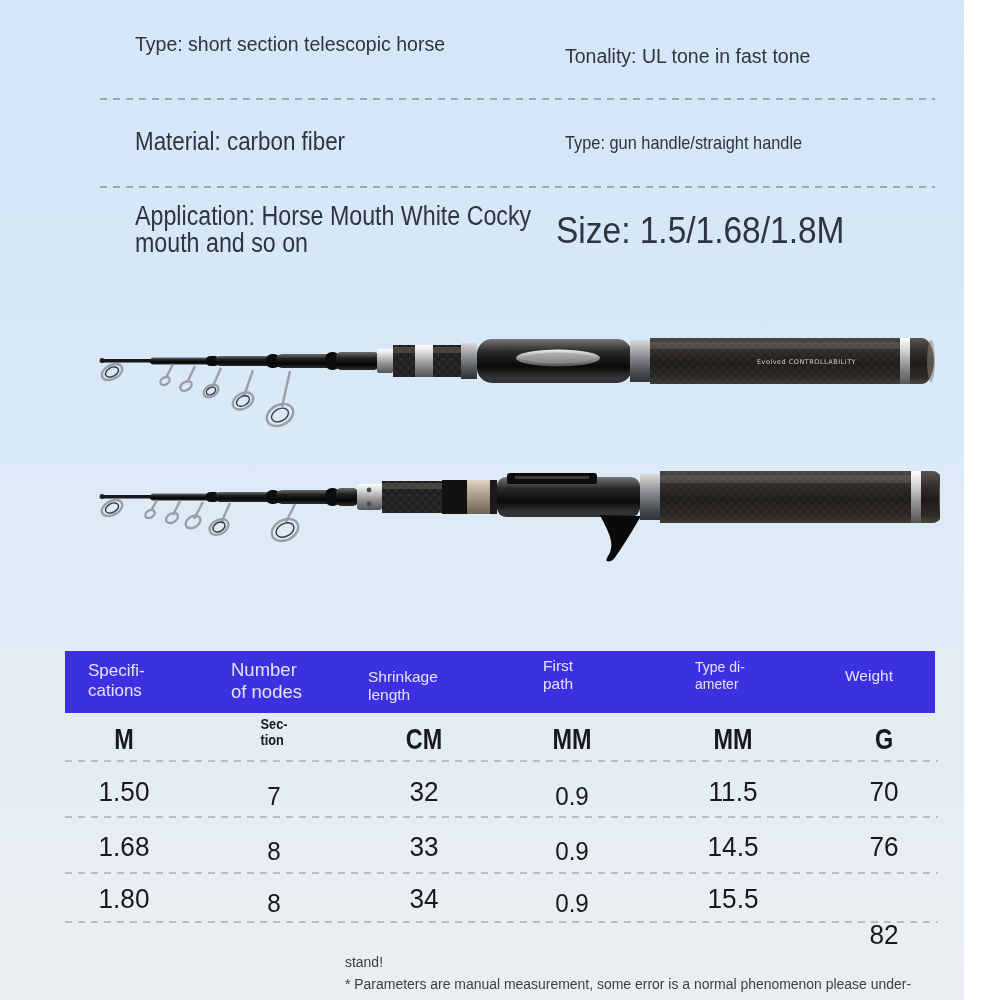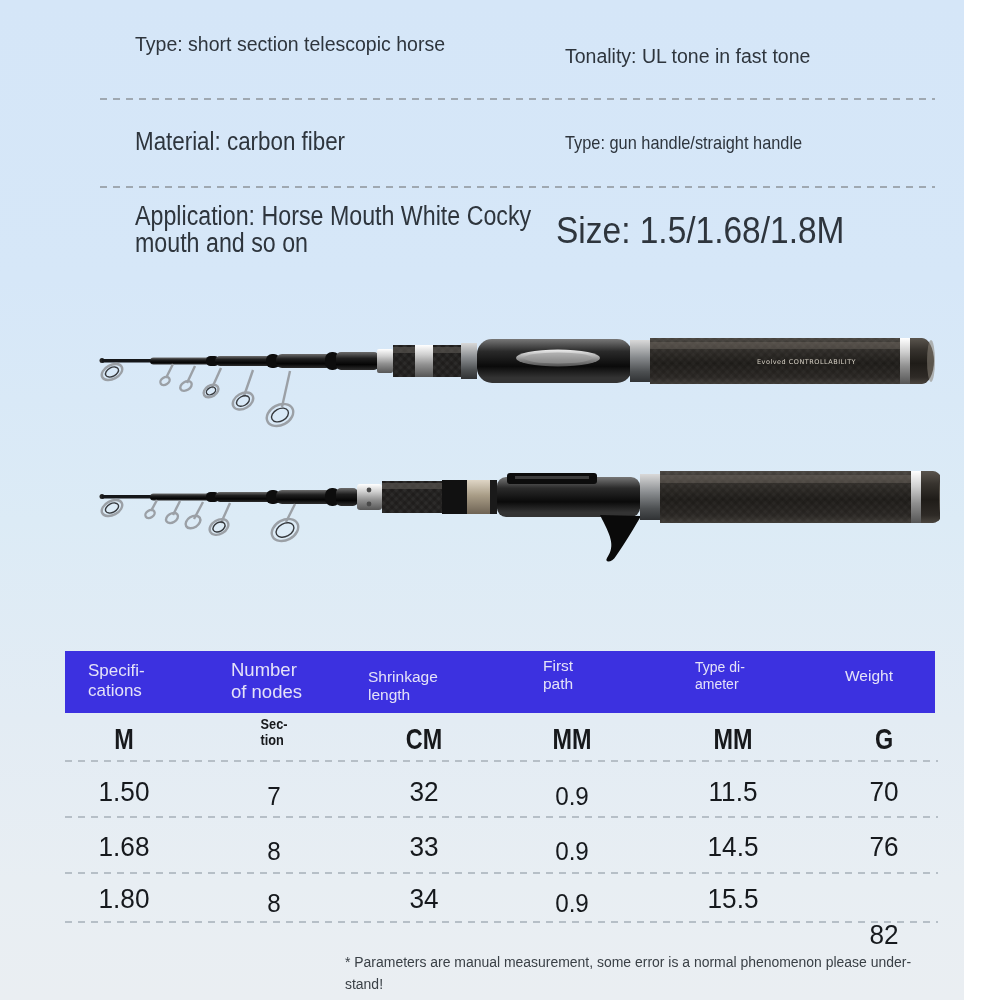--- a/index.html
+++ b/index.html
@@ -275,17 +275,17 @@
   <div class="cell" style="left:124px;top:884px;">1.80</div>
   <div class="cell low" style="left:274px;top:884px;">8</div>
   <div class="cell" style="left:424px;top:884px;">34</div>
   <div class="cell low" style="left:572px;top:884px;">0.9</div>
   <div class="cell" style="left:733px;top:884px;">15.5</div>
   <div class="cell" style="left:884px;top:884px;margin-top:36px;">82</div>
 
   <div class="dash t" style="left:65px;top:921px;width:873px;"></div>
 
   <div class="footer">
+    <div><span class="cd" style="transform:scaleX(0.9);">stand!</span></div>
     <div><span class="cd" style="transform:scaleX(0.9);">* Parameters are manual measurement, some error is a normal phenomenon please under-</span></div>
-    <div><span class="cd" style="transform:scaleX(0.9);">stand!</span></div>
   </div>
 
 </div>
 
 </body></html>

